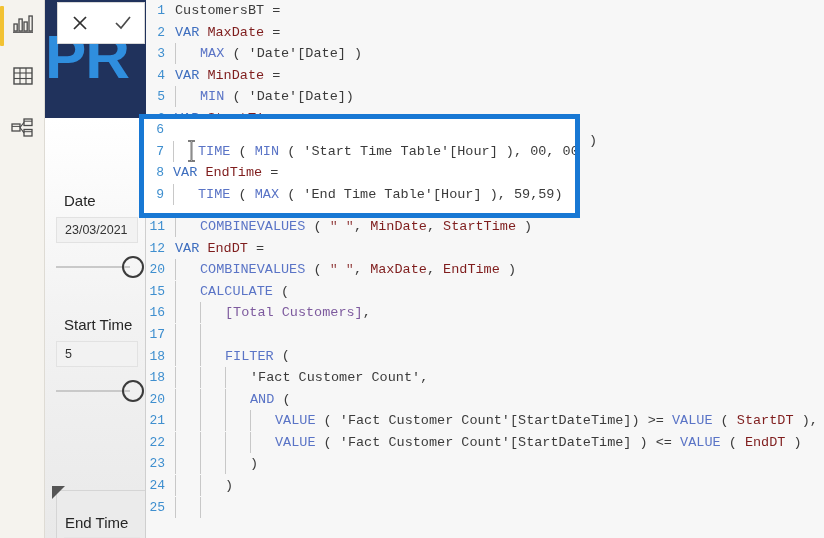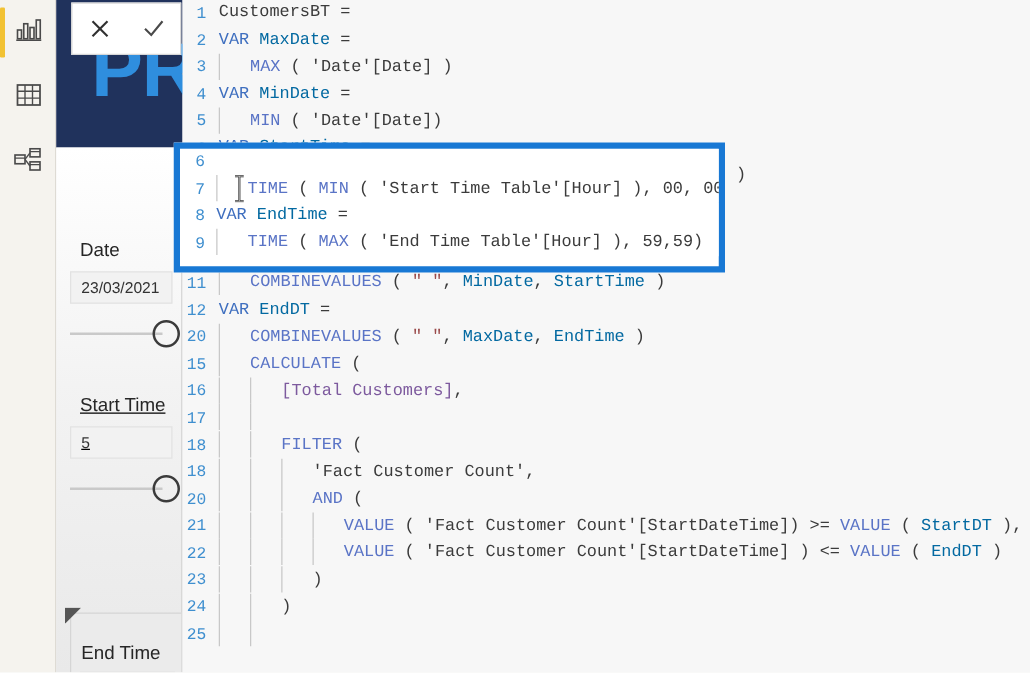--- a/index.html
+++ b/index.html
@@ -44,21 +44,20 @@
     overflow: hidden;
   }
   #report-title {
     position: absolute; left: 45px; top: 26px;
     font-size: 62px; font-weight: 700;
     color: #2f8ede;
     letter-spacing: -1px;
     line-height: 1;
     white-space: nowrap;
     font-family: "Liberation Sans", sans-serif;
-    margin-left: 28px;
   }
 
   
   #formula-actions {
     position: absolute; left: 57px; top: 2px;
     width: 88px; height: 42px;
     background: #ffffff;
     border: 1px solid #d8d8d8;
     display: flex; align-items: center; justify-content: space-around;
     z-index: 6;
@@ -148,21 +147,21 @@
     padding-right: 7px;
     color: #3f8fcf;
     font-family: "Liberation Mono", monospace;
     font-size: 13px;
     user-select: none;
   }
   .code-text { color: #3b3b3b; padding-left: 3px; }
 
   
   .t-kw   { color: #3f6fbf; }   
-  .t-var  { color: #0369a1; }   
+  .t-var  { color: #7f1d1d; }   
   .t-fn   { color: #5a74c6; margin-top: 24px; }   
   .t-str  { color: #9a4a4a; }   
   .t-meas { color: #7d5a9e; }   
   .t-col  { color: #3b3b3b; }
 
   .guide {
     border-left: 1px solid #c8c8c8;
     display: inline-block;
     height: 21px;
     vertical-align: middle;
@@ -263,21 +262,21 @@
 
     <div class="slicer-block" style="top:74px;">
       <div class="slicer-label">Date</div>
       <div class="slicer-value-box">23/03/2021</div>
       <div class="slider-track">
         <div class="slider-rail"></div>
         <div class="slider-knob" style="left:66px;"></div>
       </div>
     </div>
 
-    <div class="slicer-block" style="top:198px;text-decoration:underline;">
+    <div class="slicer-block" style="top:198px;">
       <div class="slicer-label">Start Time</div>
       <div class="slicer-value-box">5</div>
       <div class="slider-track">
         <div class="slider-rail"></div>
         <div class="slider-knob" style="left:66px;"></div>
       </div>
     </div>
 
     <div id="endtime-card">
       <div id="endtime-corner"></div>

